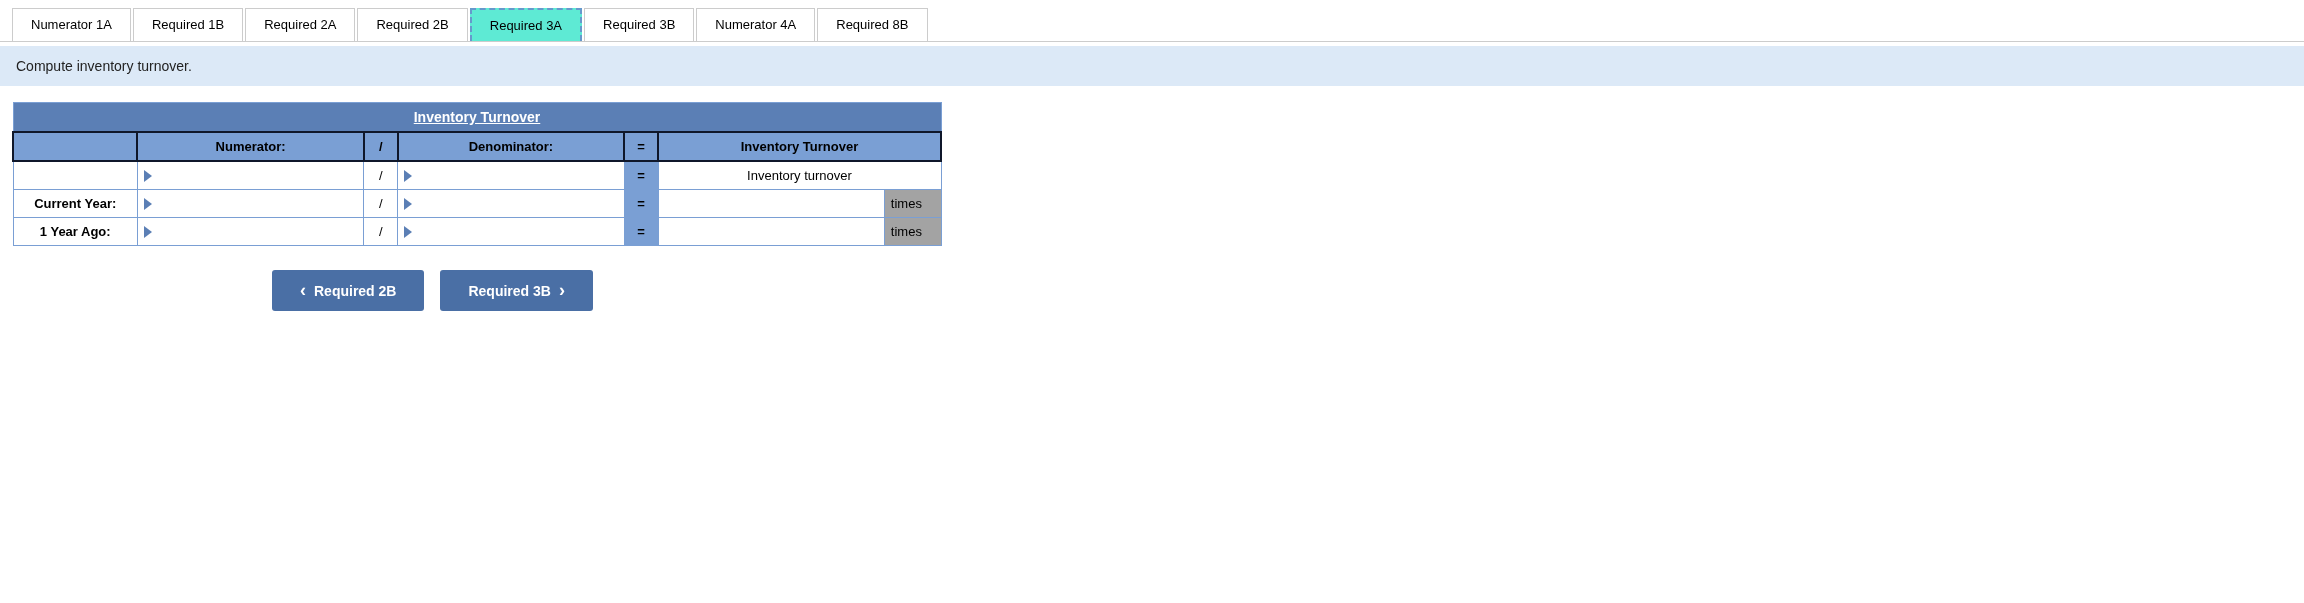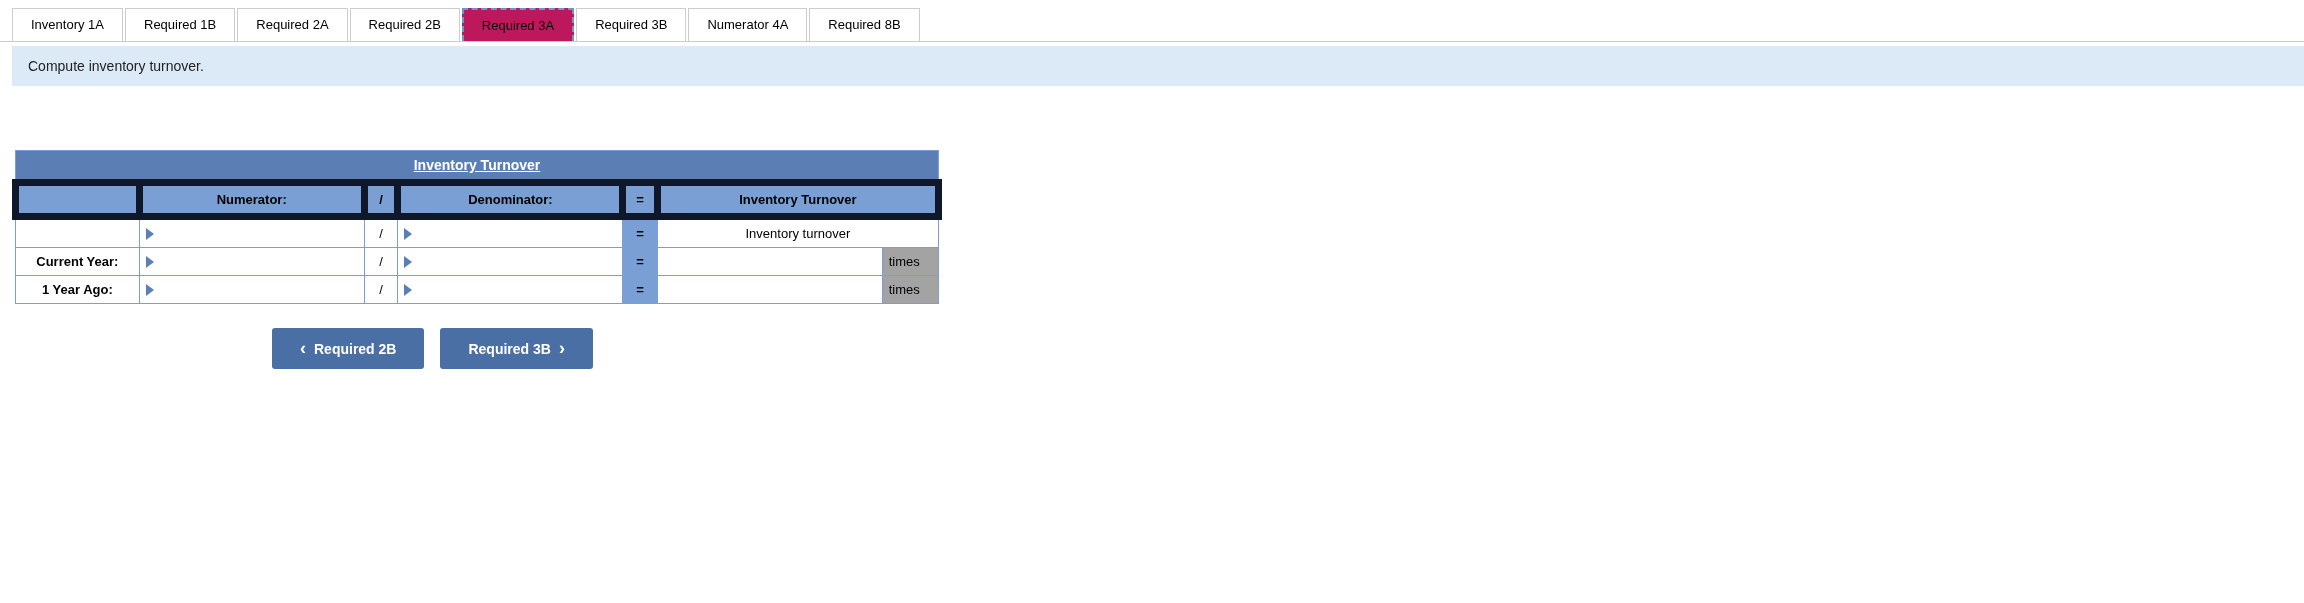--- a/index.html
+++ b/index.html
@@ -30,39 +30,37 @@
       margin-right: 2px;
       cursor: pointer;
       background: #fff;
       font-size: 13px;
       white-space: nowrap;
     }
 
     .tab.active {
       border: 2px dashed #6699cc;
       border-bottom: none;
-      background: #be185d;
+      background: #5eead4;
     }
 
     .instruction-bar {
       background: #dce9f7;
       padding: 12px 16px;
       font-size: 14px;
       color: #222;
       margin-top: 4px;
-      margin-left: 12px;
     }
 
     .main-content {
       padding: 16px 12px;
     }
 
     .table-wrapper {
       width: 930px;
-      margin-top: 48px;
     }
 
     .inventory-table {
       width: 100%;
       border-collapse: collapse;
       border: 1px solid #7a9fd4;
     }
 
     .table-title-row td {
       background: #5b7fb5;
@@ -72,21 +70,21 @@
       font-weight: bold;
       font-size: 14px;
       text-decoration: underline;
     }
 
     .table-header-row td {
       background: #7a9fd4;
       color: #000;
       font-weight: bold;
       padding: 6px 8px;
-      border: 7px solid #0f172a;
+      border: 2px solid #0f172a;
       text-align: center;
       font-size: 13px;
     }
 
     .table-header-row td.label-col {
       background: #7a9fd4;
     }
 
     .data-row td {
       border: 1px solid #7a9fd4;
@@ -194,21 +192,21 @@
     .chevron-right::after {
       content: '›';
       font-size: 18px;
       font-weight: bold;
     }
   </style>
 </head>
 <body>
 
 <div class="tabs-container">
-  <div class="tab">Inventory 1A</div>
+  <div class="tab">Numerator 1A</div>
   <div class="tab">Required 1B</div>
   <div class="tab">Required 2A</div>
   <div class="tab">Required 2B</div>
   <div class="tab active">Required 3A</div>
   <div class="tab">Required 3B</div>
   <div class="tab">Numerator 4A</div>
   <div class="tab">Required 8B</div>
 </div>
 
 <div class="instruction-bar">

